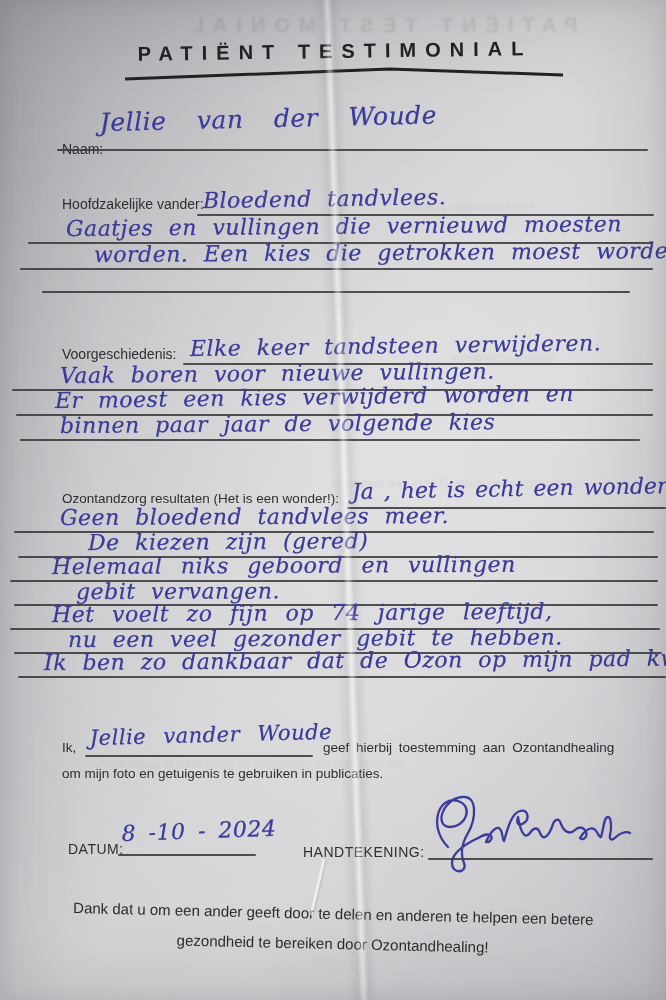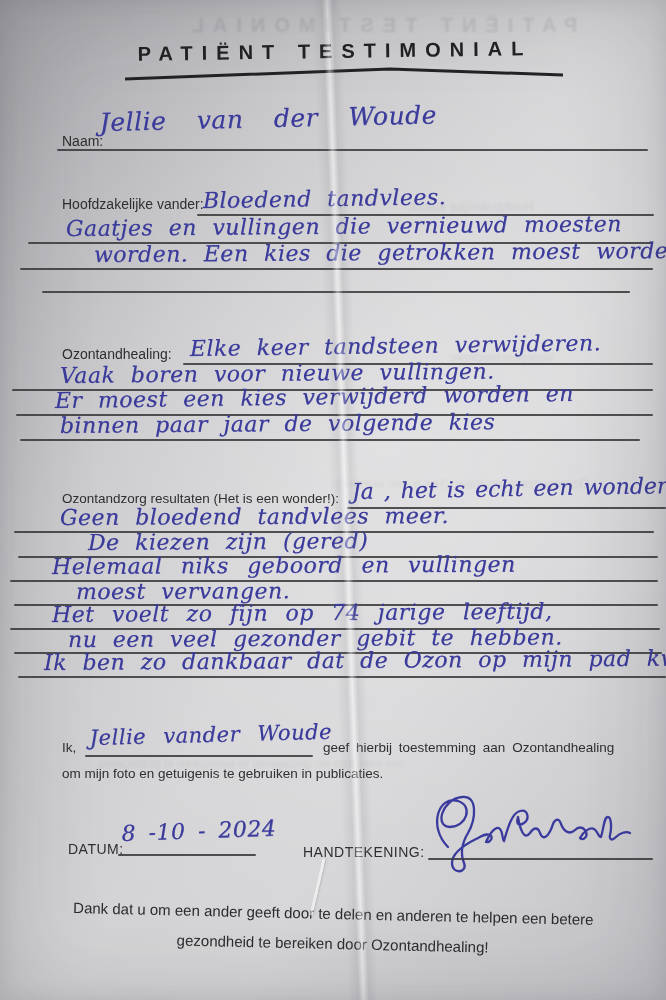--- a/index.html
+++ b/index.html
@@ -40,53 +40,53 @@
   <div class="ghost" style="left:408px;top:199px;font-size:13px;">Hoofdzakelijke klacht:</div>
   <div class="ghost" style="left:448px;top:350px;font-size:13px;">Voorgeschiedenis:</div>
   <div class="ghost" style="left:332px;top:477px;font-size:12.5px;">Ozontandzorg resultaten (Het is een wonder!):</div>
   <div class="ghost" style="left:95px;top:756px;font-size:13px;opacity:.065;">om mijn foto en getuigenis te gebruiken in publicaties.</div>
 
   <h1 class="abs title" style="left:100px;top:40px;width:470px;margin:0;text-align:center;transform:rotate(-0.8deg);">PATIËNT TESTIMONIAL</h1>
   <svg class="abs" style="left:125px;top:64px;" width="440" height="18" viewBox="0 0 440 18">
     <polyline points="0,15 265,5 438,11" fill="none" stroke="#232326" stroke-width="3"></polyline>
   </svg>
 
-  <span class="abs label" style="left:62px;top:133px;">Naam:</span>
+  <span class="abs label" style="left:62px;top:141px;">Naam:</span>
   <span class="abs hw" style="left:100px;top:108px;font-size:25px;word-spacing:22px;transform:rotate(-1.3deg);">Jellie van der Woude</span>
   <div class="rule" style="left:57px;top:149px;width:591px;"></div>
 
   <span class="abs label" style="left:62px;top:196px;">Hoofdzakelijke vander:</span>
   <span class="abs hw" style="left:203px;top:188px;transform:rotate(-0.9deg);">Bloedend tandvlees.</span>
   <div class="rule" style="left:197px;top:214px;width:457px;"></div>
   <span class="abs hw" style="left:66px;top:216px;transform:rotate(-0.5deg);">Gaatjes en vullingen die vernieuwd moesten</span>
   <div class="rule" style="left:28px;top:242px;width:625px;"></div>
   <span class="abs hw" style="left:94px;top:242px;transform:rotate(-0.4deg);">worden. Een kies die getrokken moest worden.</span>
   <div class="rule" style="left:20px;top:268px;width:633px;"></div>
   <div class="rule" style="left:42px;top:291px;width:588px;"></div>
 
-  <span class="abs label" style="left:62px;top:346px;">Ozontandhealing:</span>
+  <span class="abs label" style="left:62px;top:346px;">Voorgeschiedenis:</span>
   <span class="abs hw" style="left:190px;top:336px;transform:rotate(-0.8deg);">Elke keer tandsteen verwijderen.</span>
   <div class="rule" style="left:183px;top:363px;width:470px;"></div>
   <span class="abs hw" style="left:60px;top:363px;transform:rotate(-0.6deg);">Vaak boren voor nieuwe vullingen.</span>
   <div class="rule" style="left:12px;top:389px;width:641px;"></div>
   <span class="abs hw" style="left:55px;top:388px;transform:rotate(-0.8deg);">Er moest een kies verwijderd worden en</span>
   <div class="rule" style="left:16px;top:414px;width:637px;"></div>
   <span class="abs hw" style="left:60px;top:413px;transform:rotate(-0.5deg);">binnen paar jaar de volgende kies</span>
   <div class="rule" style="left:20px;top:439px;width:620px;"></div>
 
   <span class="abs label" style="left:62px;top:491px;font-size:13.5px;">Ozontandzorg resultaten (Het is een wonder!):</span>
   <span class="abs hw" style="left:352px;top:479px;word-spacing:3px;letter-spacing:0;transform:rotate(-1.1deg);">Ja , het is echt een wonder</span>
   <div class="rule" style="left:347px;top:507px;width:319px;"></div>
   <span class="abs hw" style="left:60px;top:505px;transform:rotate(-0.3deg);">Geen bloedend tandvlees meer.</span>
   <div class="rule" style="left:14px;top:531px;width:640px;"></div>
   <span class="abs hw" style="left:88px;top:530px;transform:rotate(-0.4deg);">De kiezen zijn (gered)</span>
   <div class="rule" style="left:18px;top:556px;width:640px;"></div>
   <span class="abs hw" style="left:52px;top:554px;word-spacing:11px;transform:rotate(-0.3deg);">Helemaal niks geboord en vullingen</span>
   <div class="rule" style="left:10px;top:580px;width:648px;"></div>
-  <span class="abs hw" style="left:76px;top:579px;transform:rotate(-0.2deg);">moest vervangen.</span>
+  <span class="abs hw" style="left:76px;top:579px;transform:rotate(-0.2deg);">gebit vervangen.</span>
   <div class="rule" style="left:14px;top:604px;width:644px;"></div>
   <span class="abs hw" style="left:52px;top:602px;word-spacing:10px;transform:rotate(-0.4deg);">Het voelt zo fijn op 74 jarige leeftijd,</span>
   <div class="rule" style="left:10px;top:628px;width:650px;"></div>
   <span class="abs hw" style="left:68px;top:627px;transform:rotate(-0.3deg);">nu een veel gezonder gebit te hebben.</span>
   <div class="rule" style="left:14px;top:652px;width:648px;"></div>
   <span class="abs hw" style="left:44px;top:650px;transform:rotate(-0.4deg);">Ik ben zo dankbaar dat de Ozon op mijn pad kwam</span>
   <div class="rule" style="left:18px;top:676px;width:648px;"></div>
 
   <span class="abs label" style="left:62px;top:740px;font-size:13.5px;">Ik,</span>
   <span class="abs hw" style="left:90px;top:726px;font-size:21px;word-spacing:10px;transform:rotate(-1.5deg);">Jellie vander Woude</span>

